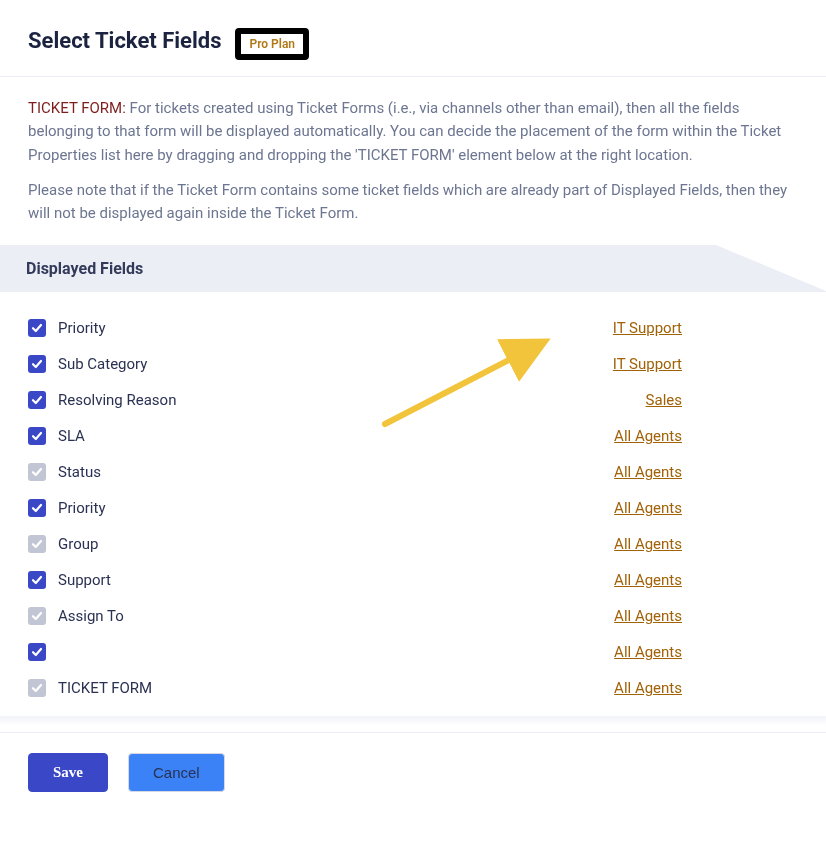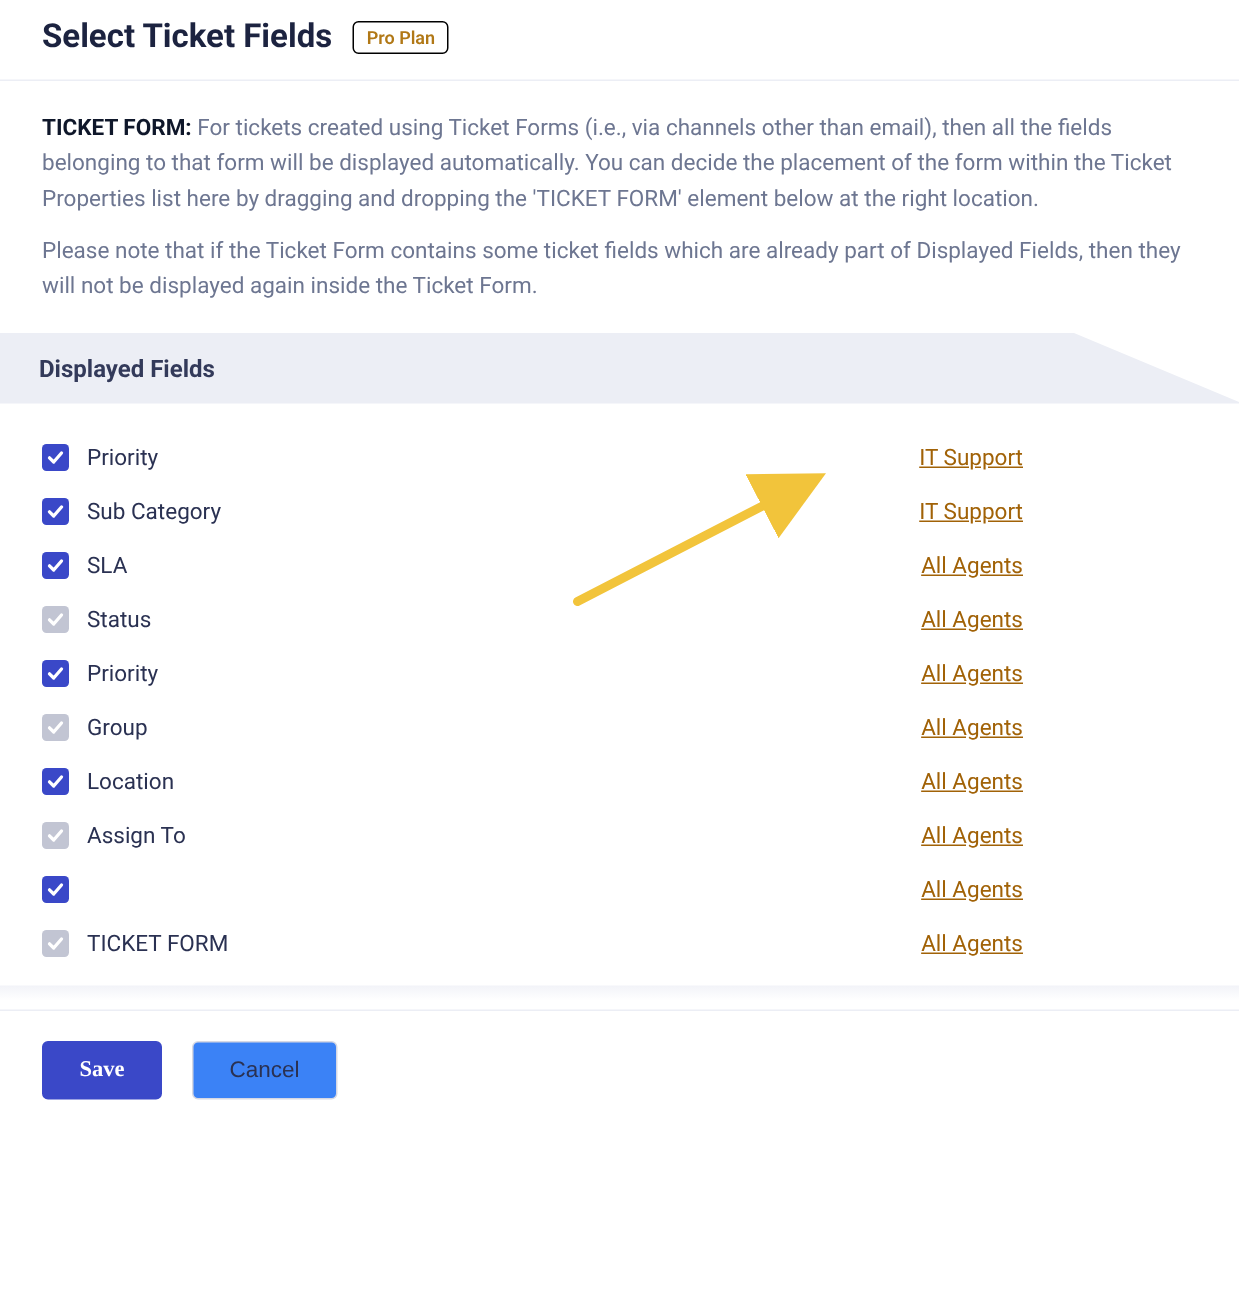--- a/index.html
+++ b/index.html
@@ -1,23 +1,23 @@
 <!DOCTYPE html>
 <html><head>
 <meta charset="utf-8">
 <style>
   * { box-sizing: border-box; }
   html, body { margin:0; padding:0; font-family: -apple-system, "Segoe UI", Roboto, "Helvetica Neue", Arial, sans-serif; color:#1c2340; }
   body { width:826px; background:#fff; }
-  .header { padding:12px 28px 16px 28px; display:flex; align-items:center; gap:14px; border-bottom:1px solid #eceef5; }
+  .header { padding:28px 28px 16px 28px; display:flex; gap:14px; border-bottom:1px solid #eceef5; }
   .page-title { font-size:22px; font-weight:700; color:#1c2340; }
-  .badge { border:1px solid #000000; color:#b17816; background:#fff; font-size:12px; font-weight:600; padding:3px 8px; border-radius:4px; }
+  .badge { border:6px solid #000000; color:#b17816; background:#fff; font-size:12px; font-weight:600; padding:3px 8px; border-radius:4px; }
   .intro { padding:20px 28px 8px 28px; font-size:15px; color:#6d7691; line-height:1.55; }
   .intro p { margin:0 0 12px 0; }
-  .intro strong { color:#0f172a; font-weight:700;margin-top:48px; }
+  .intro strong { color:#7f1d1d; font-weight:400;margin-top:48px; }
   .section-bar { background:#eceef5; padding:14px 26px; font-size:16px; font-weight:700; color:#333a5a; position:relative; }
   .section-bar::after {
     content:""; position:absolute; right:0; top:0; width:0; height:0;
     border-top:0 solid transparent; border-bottom:46px solid transparent; border-right:110px solid #fff;
   }
   .fields { padding:18px 28px 10px 28px; position:relative; }
   .field-row { display:flex; align-items:center; padding:9px 0; font-size:15px; }
   .cb { width:18px; height:18px; border-radius:3px; margin-right:12px; display:flex; align-items:center; justify-content:center; flex:0 0 18px; }
   .cb svg { width:12px; height:12px; display:block; }
   .cb.checked { background:#3a48c8; }
@@ -73,20 +73,29 @@
       </div>
       <div class="field-label">Sub Category</div>
       <a class="field-link">IT Support</a>
     </div>
     <div class="field-row">
       <div class="cb checked">
         <svg viewBox="0 0 12 12">
           <path d="M2 6.2 L4.8 9 L10 3"></path>
         </svg>
       </div>
+      <div class="field-label">Resolving Reason</div>
+      <a class="field-link">Sales</a>
+    </div>
+    <div class="field-row">
+      <div class="cb checked">
+        <svg viewBox="0 0 12 12">
+          <path d="M2 6.2 L4.8 9 L10 3"></path>
+        </svg>
+      </div>
       <div class="field-label">SLA</div>
       <a class="field-link">All Agents</a>
     </div>
     <div class="field-row">
       <div class="cb locked">
         <svg viewBox="0 0 12 12">
           <path d="M2 6.2 L4.8 9 L10 3"></path>
         </svg>
       </div>
       <div class="field-label">Status</div>
@@ -109,21 +118,21 @@
       </div>
       <div class="field-label">Group</div>
       <a class="field-link">All Agents</a>
     </div>
     <div class="field-row">
       <div class="cb checked">
         <svg viewBox="0 0 12 12">
           <path d="M2 6.2 L4.8 9 L10 3"></path>
         </svg>
       </div>
-      <div class="field-label">Location</div>
+      <div class="field-label">Support</div>
       <a class="field-link">All Agents</a>
     </div>
     <div class="field-row">
       <div class="cb locked">
         <svg viewBox="0 0 12 12">
           <path d="M2 6.2 L4.8 9 L10 3"></path>
         </svg>
       </div>
       <div class="field-label">Assign To</div>
       <a class="field-link">All Agents</a>

